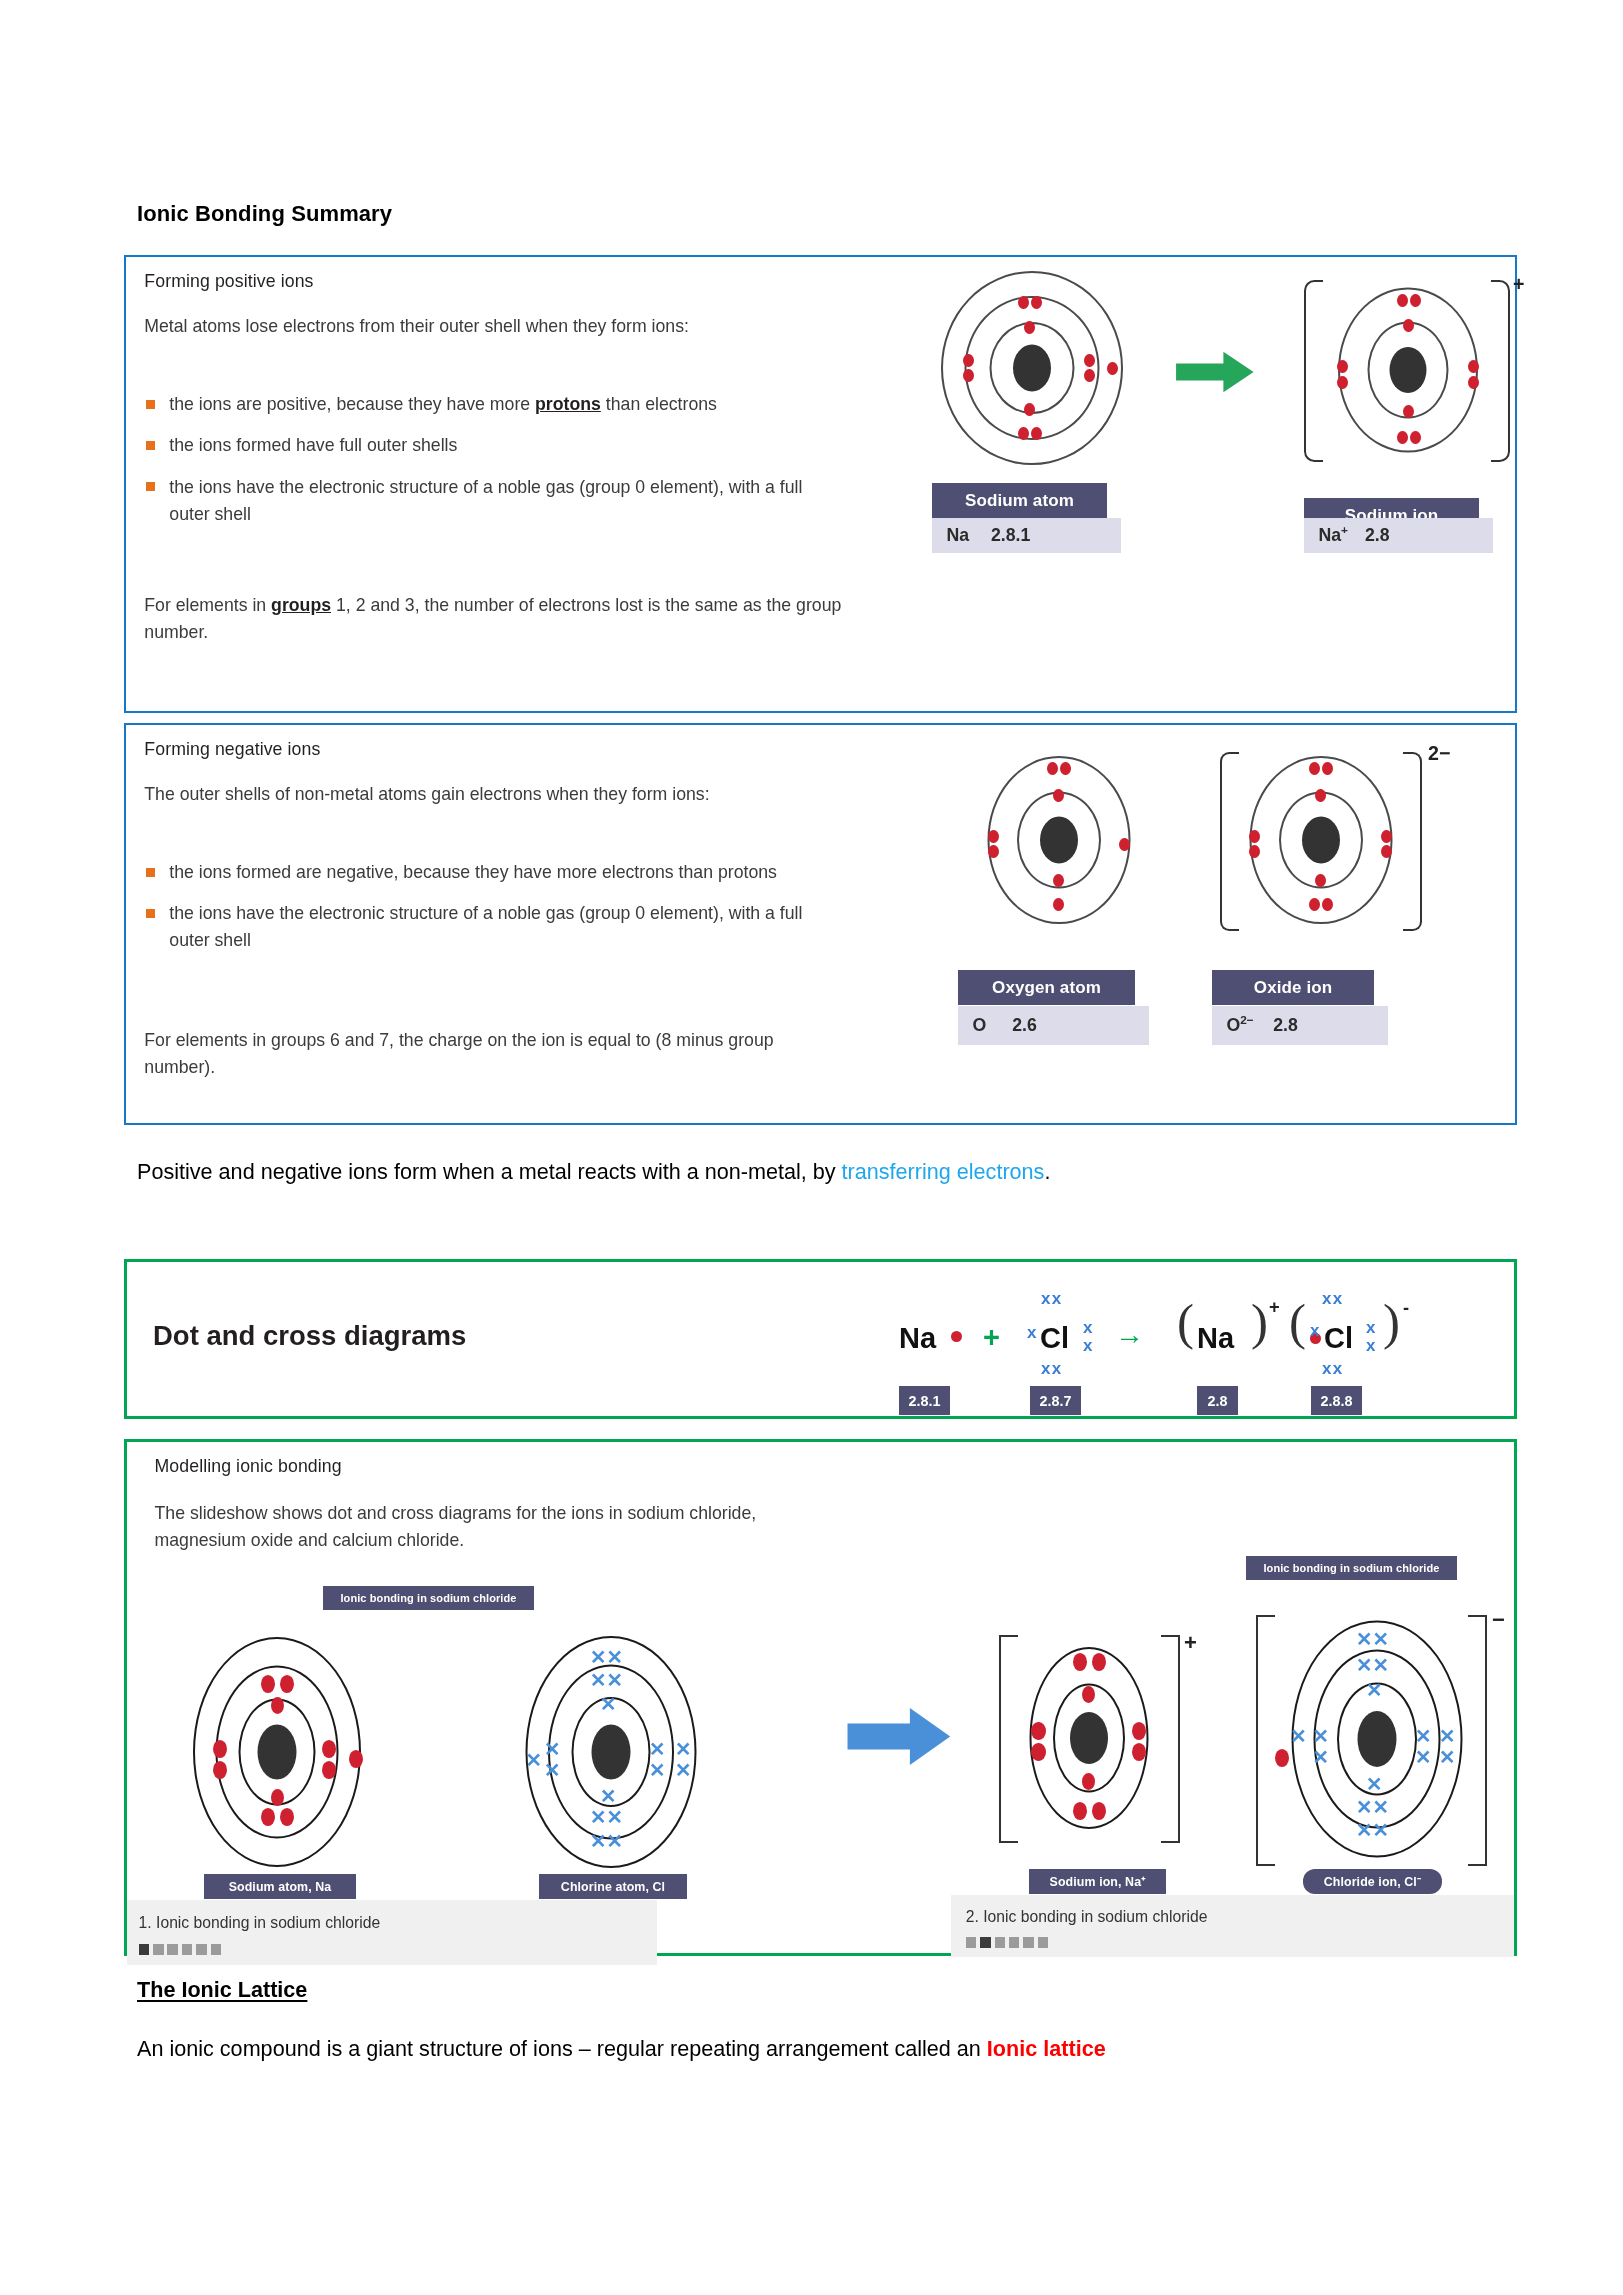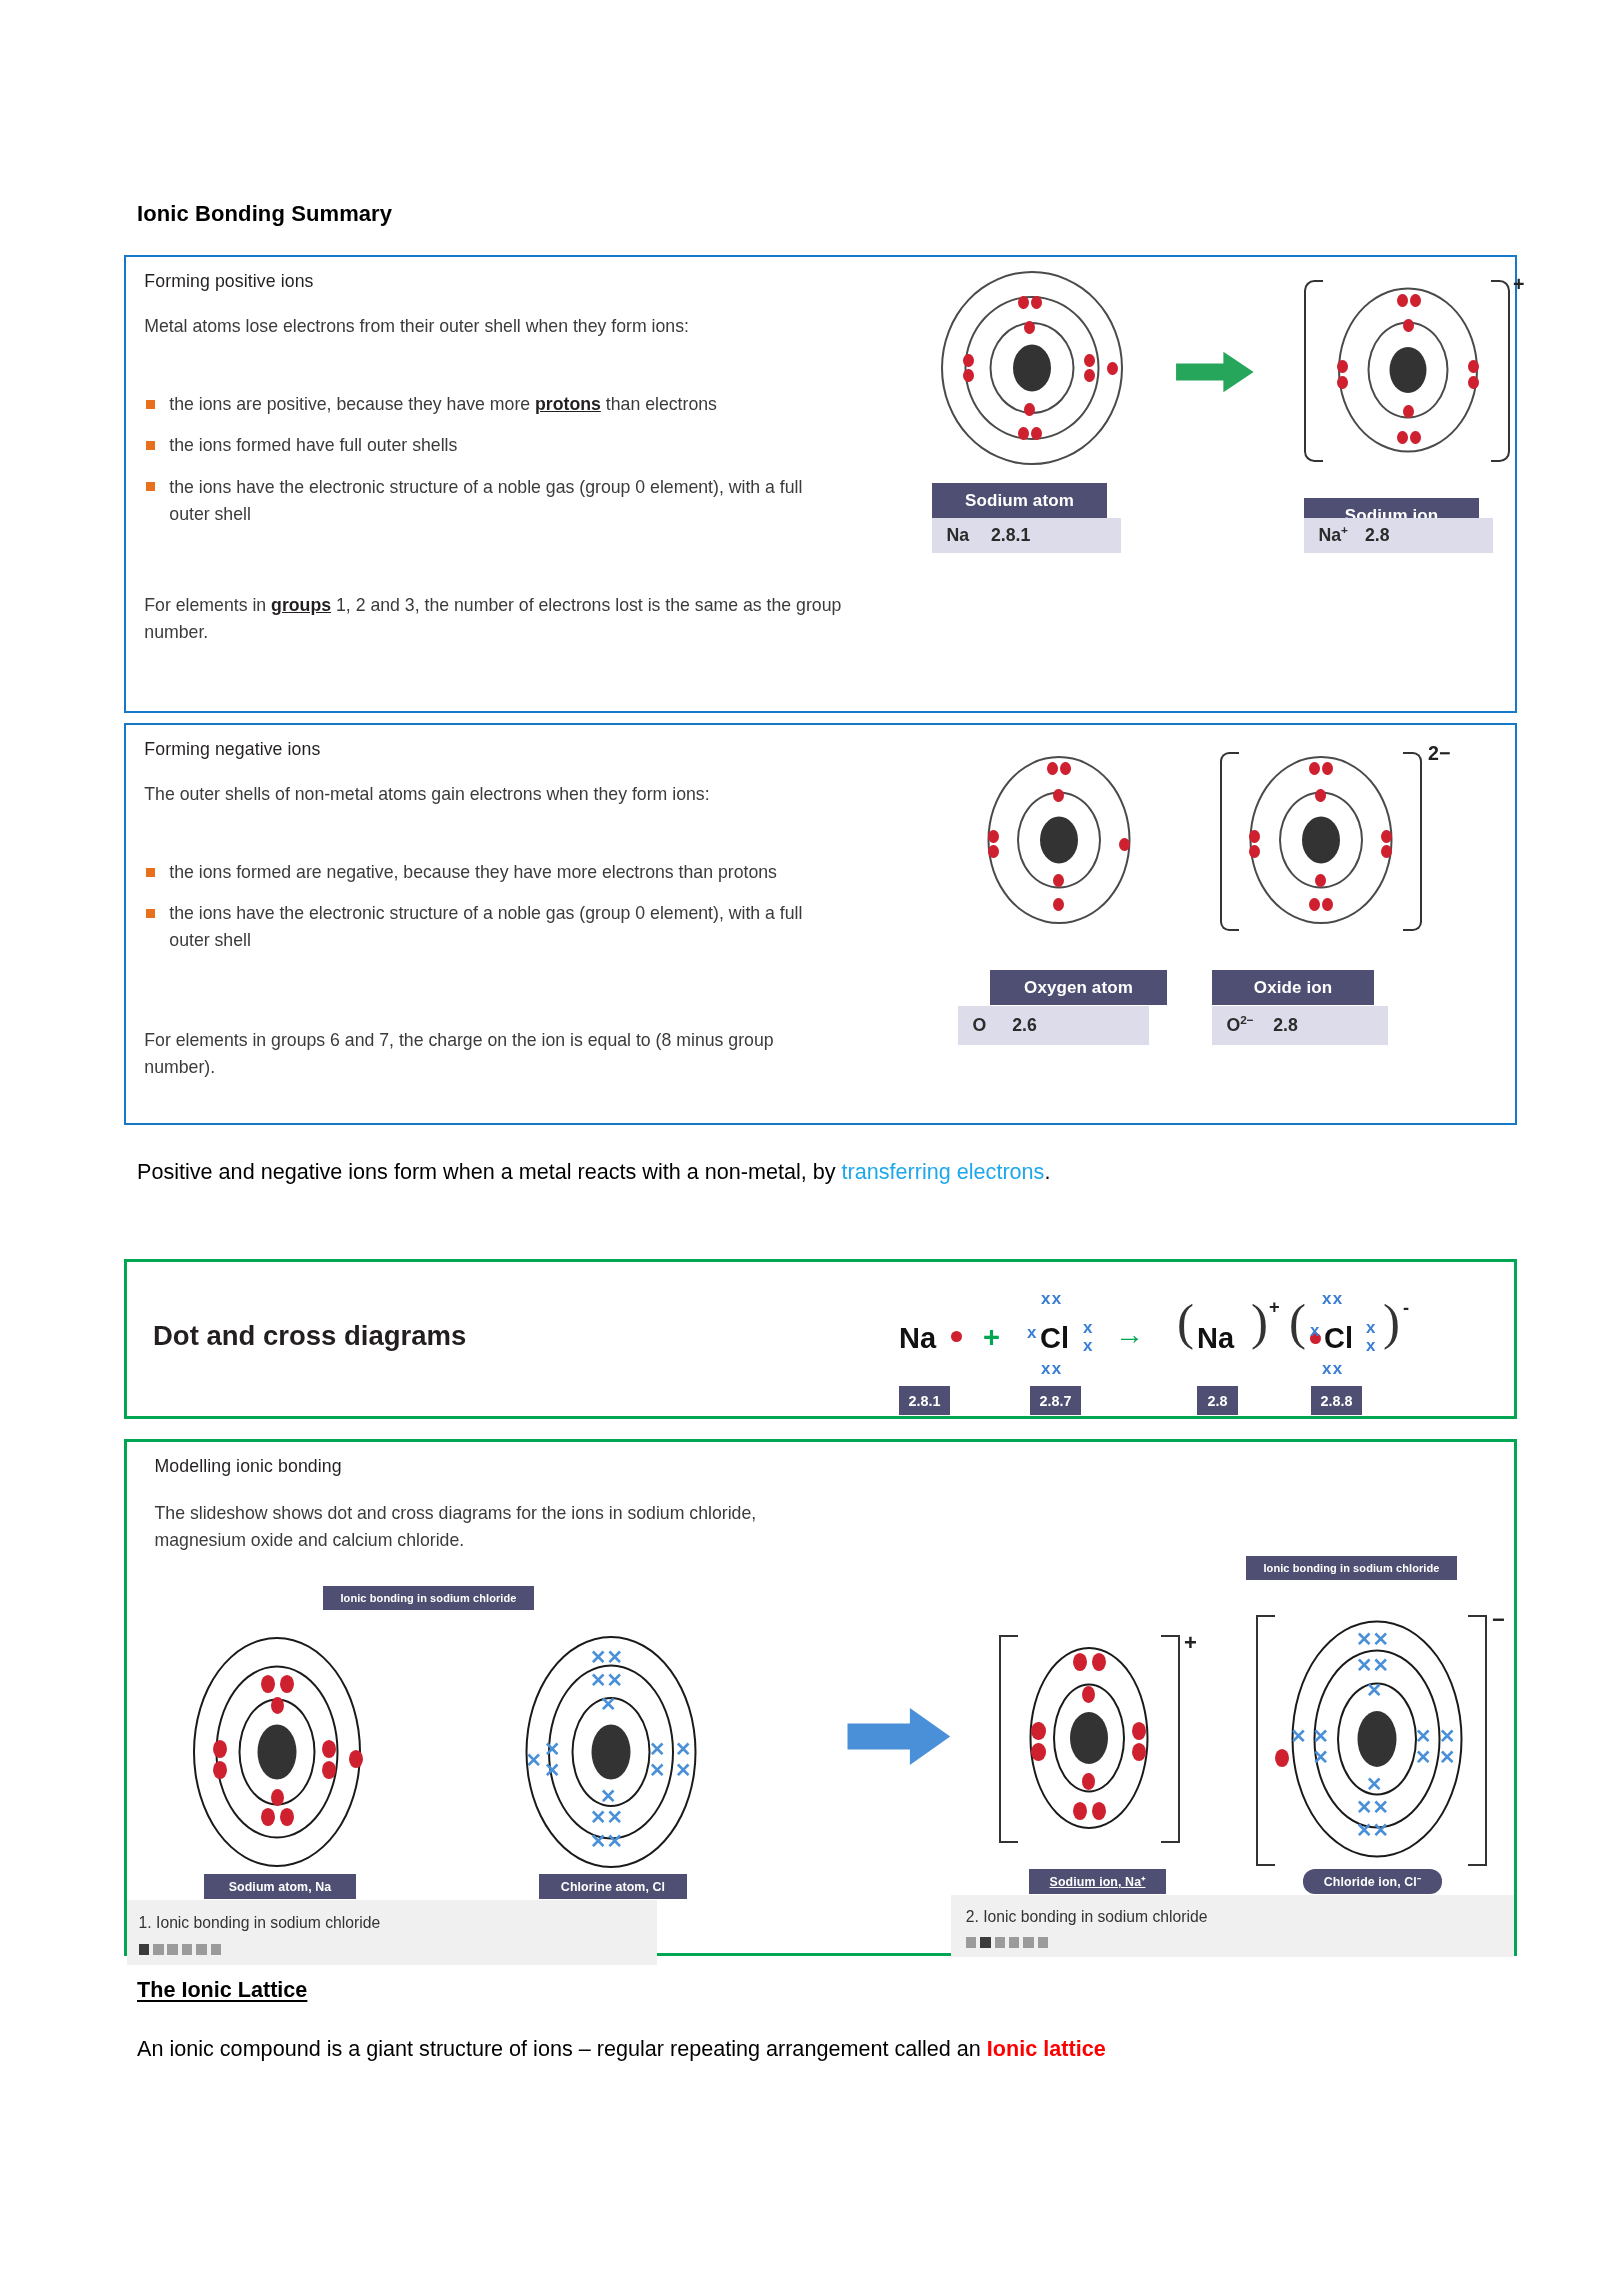--- a/index.html
+++ b/index.html
@@ -245,21 +245,21 @@
       <div class="e" style="left:90px;top:150px;width:10.5px;height:13px;"></div>
       <div class="e" style="left:17px;top:82px;width:10.5px;height:13px;"></div>
       <div class="e" style="left:17px;top:97px;width:10.5px;height:13px;"></div>
       <div class="e" style="left:149px;top:82px;width:10.5px;height:13px;"></div>
       <div class="e" style="left:149px;top:97px;width:10.5px;height:13px;"></div>
       <div class="bracket" style="left:-11.8px;top:3.9px;height:175px;border-radius:9.2px 0 0 9.2px;"></div>
       <div class="bracket r" style="left:171px;top:3.9px;height:175px;border-radius:0 9.2px 9.2px 0;"></div>
       <div class="charge" style="left:196px;top:-6.5px;">2−</div>
     </div>
 
-    <div class="chip" style="left:832px;top:245px;width:177px;height:35px;margin-left:32px;">Oxygen atom</div>
+    <div class="chip" style="left:832px;top:245px;width:177px;height:35px;">Oxygen atom</div>
     <div class="subchip" style="left:832px;top:281px;width:177px;height:39px;padding-left:14.4px;">
       <span>O</span>
       <span style="display:inline-block;width:26px;"></span>
       <span>2.6</span>
     </div>
 
     <div class="chip" style="left:1086px;top:245px;width:162px;height:35px;">Oxide ion</div>
     <div class="subchip" style="left:1086px;top:281px;width:162px;height:39px;padding-left:14.4px;">
       <span>O</span>
       <span class="sup">2−</span>
@@ -426,21 +426,21 @@
         <div class="ex" style="left:130px;top:106px;font-size:19.6px;">✕</div>
         <div class="ex" style="left:130px;top:127px;font-size:19.6px;">✕</div>
         <div class="ex" style="left:154px;top:106px;font-size:19.6px;">✕</div>
         <div class="ex" style="left:154px;top:127px;font-size:19.6px;">✕</div>
         <div class="e" style="left:-10.5px;top:128px;width:14.4px;height:18.3px;"></div>
         <div class="bracket" style="left:-29px;top:-6.5px;height:247px;border-radius:0;"></div>
         <div class="bracket r" style="left:183px;top:-6.5px;height:247px;border-radius:0;"></div>
         <div class="charge" style="left:207px;top:-14.4px;font-size:22px;">−</div>
       </div>
 
-      <div class="chip sm" style="left:58px;top:313px;width:137px;height:25px;text-decoration:underline;">Sodium ion, Na⁺</div>
+      <div class="chip sm" style="left:58px;top:313px;width:137px;height:25px;">Sodium ion, Na⁺</div>
       <div class="chip sm" style="left:332px;top:313px;width:139px;height:25px;border-radius:12px;">Chloride ion, Cl⁻</div>
 
       <div class="slide-cap" style="left:-19.6px;top:339px;width:563px;height:62px;"></div>
       <div class="slide-cap-text" style="left:-5.2px;top:352px;">2. Ionic bonding in sodium chloride</div>
       <div class="dots" style="left:-5.2px;top:381px;">
         <i style="background:#9b9b9b;"></i>
         <i style="background:#3b3b3b;"></i>
         <i style="background:#9b9b9b;"></i>
         <i style="background:#9b9b9b;"></i>
         <i style="background:#9b9b9b;"></i>

